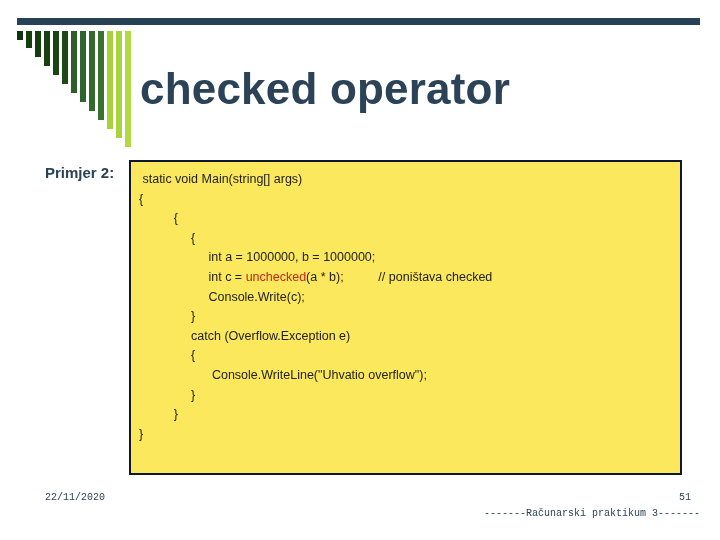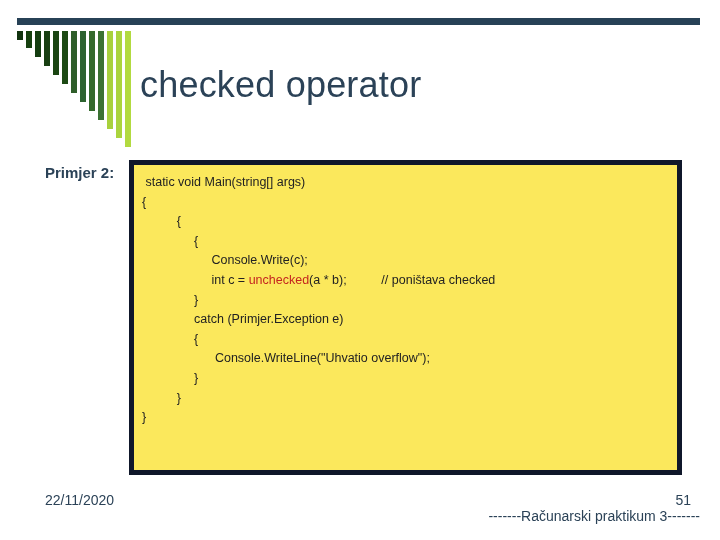--- a/index.html
+++ b/index.html
@@ -38,24 +38,25 @@
     top: 0;
     width: 6px;
   }
 
   
   .title {
     position: absolute;
     left: 140px;
     top: 64px;
     width: 560px;
-    font-size: 36px;
+    font-size: 44px;
     color: #2b4257;
     letter-spacing: 0.2px;
     white-space: nowrap;
+    font-weight: bold;
   }
 
   
   .example-label {
     position: absolute;
     left: 45px;
     top: 164px;
     font-size: 15px;
     font-weight: bold;
     color: #2b4257;
@@ -63,21 +64,21 @@
   }
 
   
   .code-panel {
     position: absolute;
     left: 129px;
     top: 160px;
     width: 553px;
     height: 315px;
     background: #fbe85c;
-    border: 5px solid #0f172a;
+    border: 2px solid #0f172a;
     box-sizing: border-box;
     padding: 8px 0 0 0;
   }
   .code-line {
     font-size: 12.5px;
     line-height: 19.6px;
     color: #222222;
     white-space: pre;
     padding-left: 8px;
   }
@@ -96,22 +97,23 @@
     width: 683px;
     height: 3px;
     background: #ffffff;
   }
   .footer {
     position: absolute;
     left: 17px;
     top: 492px;
     width: 683px;
     height: 18px;
-    font-size: 14px;
+    font-size: 10px;
     color: #2b4257;
+    font-family: Liberation Mono, monospace;
   }
   .footer .f-date {
     position: absolute;
     left: 28px;
     top: 0;
     white-space: nowrap;
   }
   .footer .f-center {
     position: absolute;
     left: 0;
@@ -151,24 +153,25 @@
 
 <div class="title">checked operator</div>
 
 <div class="example-label">Primjer 2:</div>
 
 <div class="code-panel">
     <div class="code-line"> static void Main(string[] args)</div>
     <div class="code-line">{</div>
     <div class="code-line">          {</div>
     <div class="code-line">               {</div>
+    <div class="code-line">                    int a = 1000000, b = 1000000;</div>
+    <div class="code-line"><span>                    int c = </span><span class="kw-red">unchecked</span><span>(a * b);</span><span class="cmt">          // poništava checked</span></div>
     <div class="code-line">                    Console.Write(c);</div>
-    <div class="code-line"><span>                    int c = </span><span class="kw-red">unchecked</span><span>(a * b);</span><span class="cmt">          // poništava checked</span></div>
     <div class="code-line">               }</div>
-    <div class="code-line">               catch (Primjer.Exception e)</div>
+    <div class="code-line">               catch (Overflow.Exception e)</div>
     <div class="code-line">               {</div>
     <div class="code-line">                     Console.WriteLine("Uhvatio overflow");</div>
     <div class="code-line">               }</div>
     <div class="code-line">          }</div>
     <div class="code-line">}</div>
   </div>
 
 <div class="footer-rule"></div>
 <div class="footer">
   <span class="f-date">22/11/2020</span>

